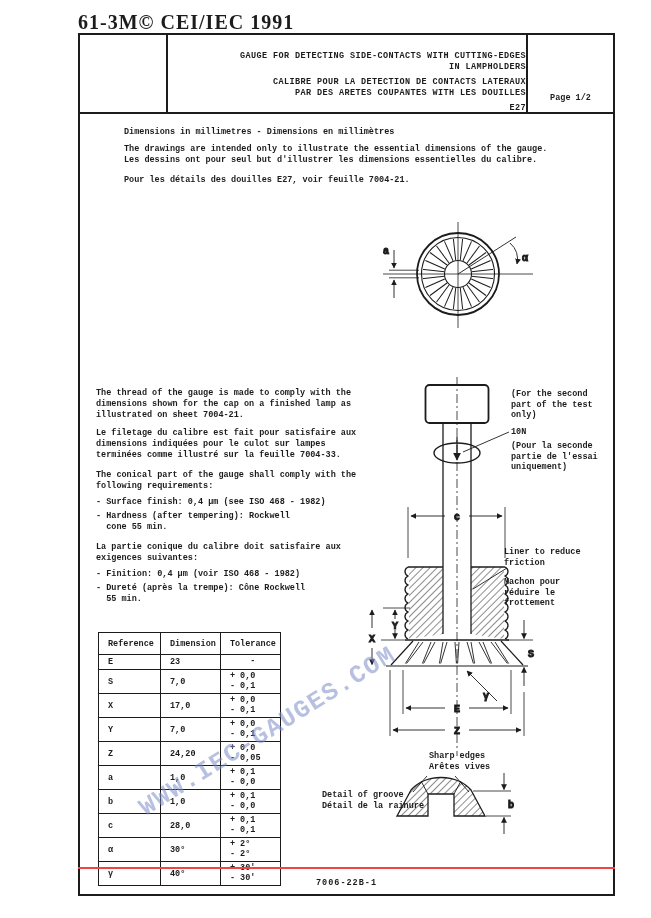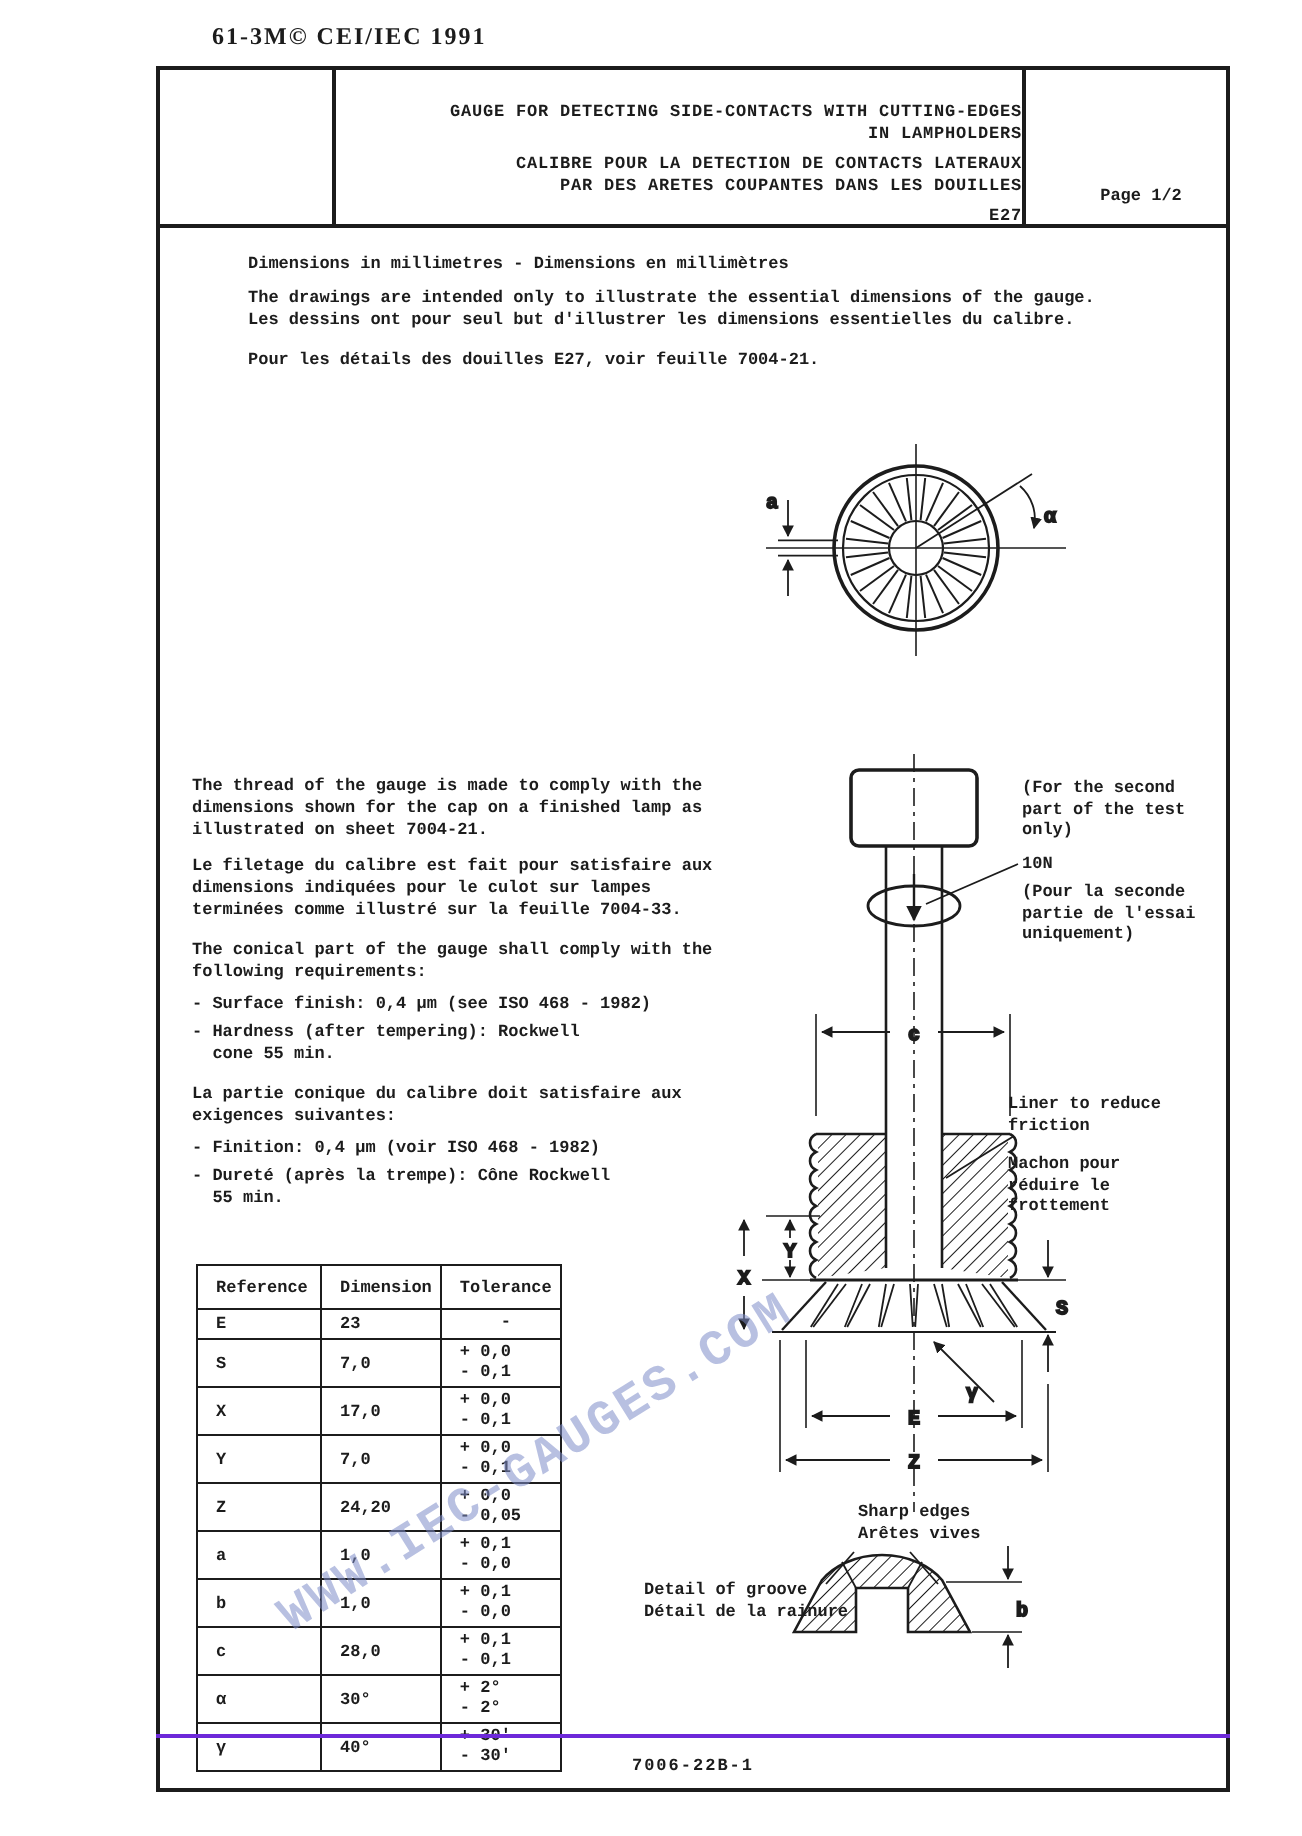--- a/index.html
+++ b/index.html
@@ -1,30 +1,30 @@
 <!DOCTYPE html>
 <html><head>
 <meta charset="utf-8">
 <style>
   html,body{margin:0;padding:0;background:#ffffff;}
   .page{position:relative;width:651px;height:918px;background:#ffffff;overflow:hidden;
         font-family:"Liberation Mono","DejaVu Sans Mono",monospace;color:#1c1c1c;}
   .txt{position:absolute;font-size:8.5px;line-height:11px;font-weight:bold;white-space:pre-wrap;}
   .ctr{text-align:left;padding-left:46px;}
   .docref{position:absolute;left:78px;top:11px;font-family:"Liberation Serif","DejaVu Serif",serif;
-          font-size:12px;font-weight:bold;letter-spacing:1px;margin-left:28px;}
+          font-size:20px;font-weight:bold;letter-spacing:1px;}
   .border-box{position:absolute;left:78px;top:33px;width:537px;height:863px;border:2px solid #1c1c1c;box-sizing:border-box;}
   .titleblock{position:absolute;left:78px;top:33px;width:537px;height:81px;border:2px solid #1c1c1c;box-sizing:border-box;display:flex;}
   .tb-left{width:88px;border-right:2px solid #1c1c1c;box-sizing:border-box;}
   .tb-mid{flex:1;border-right:2px solid #1c1c1c;box-sizing:border-box;padding-top:16px;
           text-align:right;font-size:8.5px;line-height:11px;font-weight:bold;letter-spacing:.4px;}
   .tb-right{width:85px;display:flex;align-items:flex-end;justify-content:center;padding-bottom:9px;
-            box-sizing:border-box;font-size:8.5px;font-weight:bold;margin-left:15px;}
+            box-sizing:border-box;font-size:8.5px;font-weight:bold;}
   .tb-gap{height:4px;}
-  .footer{position:absolute;left:78px;top:867px;width:537px;height:29px;border-top:2px solid #6d28d9;
+  .footer{position:absolute;left:78px;top:867px;width:537px;height:29px;border-top:2px solid #ef4444;
           box-sizing:border-box;display:flex;align-items:center;justify-content:center;
           font-size:8.5px;font-weight:bold;letter-spacing:1px;}
   .leftcol{position:absolute;left:96px;top:388px;width:274px;}
   .leftcol p{margin:0;font-size:8.5px;line-height:11.2px;font-weight:bold;white-space:pre-wrap;}
   .mb6{margin-bottom:6px!important;}.mb9{margin-bottom:9px!important;}
   .mb4{margin-bottom:4px!important;}.mb3{margin-bottom:3px!important;}
   table.dims{position:absolute;left:98px;top:632px;border-collapse:collapse;}
   table.dims th,table.dims td{border:1.5px solid #1c1c1c;font-size:8.5px;font-weight:bold;
       padding:2px 4px 2px 9px;text-align:left;vertical-align:middle;}
   table.dims th{height:17px;}
@@ -45,21 +45,21 @@
 
   <div class="border-box"></div>
 
   <div class="titleblock">
     <div class="tb-left"></div>
     <div class="tb-mid">
       <div>GAUGE FOR DETECTING SIDE-CONTACTS WITH CUTTING-EDGES</div>
       <div>IN LAMPHOLDERS</div>
       <div class="tb-gap"></div>
       <div>CALIBRE POUR LA DETECTION DE CONTACTS LATERAUX</div>
-      <div>PAR DES ARETES COUPANTES DANS LES DOUILLES</div>
+      <div>PAR DES ARETES COUPANTES WITH LES DOUILLES</div>
       <div class="tb-gap"></div>
       <div>E27</div>
     </div>
     <div class="tb-right">Page 1/2</div>
   </div>
 
   <div class="txt ctr" style="left:78px;top:127px;width:537px;">Dimensions in millimetres - Dimensions en millimètres</div>
   <div class="txt ctr" style="left:78px;top:144px;width:537px;">The drawings are intended only to illustrate the essential dimensions of the gauge.</div>
   <div class="txt ctr" style="left:78px;top:155px;width:537px;">Les dessins ont pour seul but d'illustrer les dimensions essentielles du calibre.</div>
   <div class="txt ctr" style="left:78px;top:175px;width:647px;">Pour les détails des douilles E27, voir feuille 7004-21.</div>

